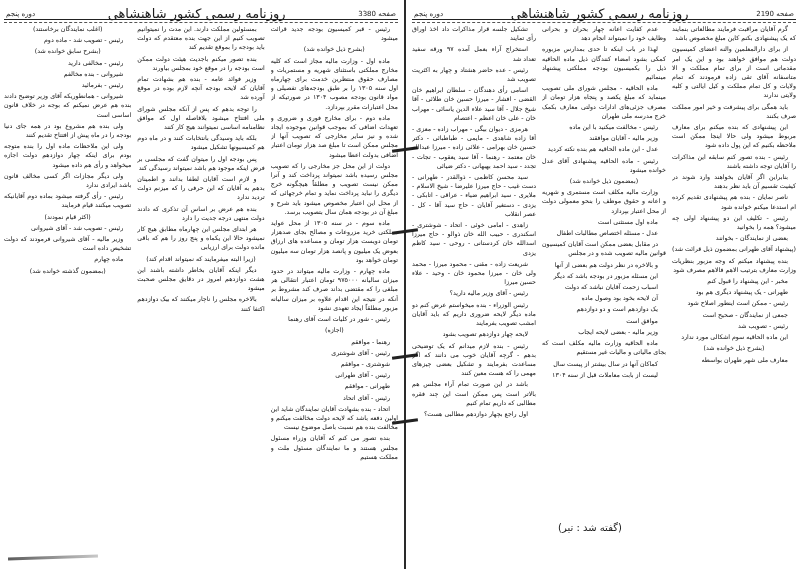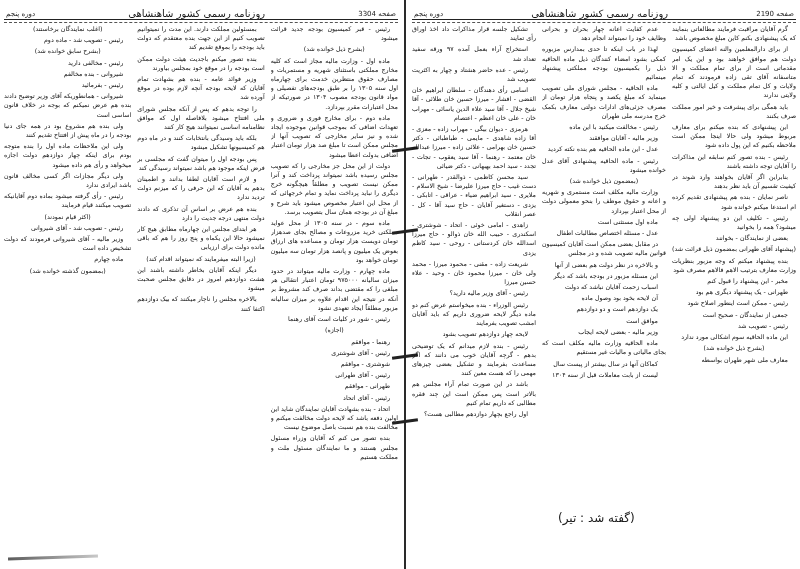--- a/index.html
+++ b/index.html
@@ -17,52 +17,52 @@
   }
   .spine-mark {
     position: absolute; left: 392px; width: 26px; height: 3px;
     background: #222; transform: rotate(-8deg);
   }
   .header {
     position: absolute; top: 6px; left: 6px; right: 6px; height: 12px;
     display: flex; justify-content: space-between; align-items: flex-end;
     direction: rtl; font-size: 7px; line-height: 8px;
   }
-  .header .title { font-size: 10px; text-align: center; }
+  .header .title { font-size: 13px; text-align: center; }
   .rule {
     position: absolute; top: 19px; left: 4px; right: 4px; height: 2px;
     border-top: 1.5px solid #222; border-bottom: 0.8px dashed #555;
   }
   .columns {
     position: absolute; top: 24px; left: 4px; right: 4px; bottom: 52px;
     display: flex; flex-direction: row-reverse; gap: 6px;
   }
   .col {
     flex: 1; direction: rtl; text-align: justify;
     font-size: 6.3px; line-height: 9.2px; overflow: hidden;
     color: #111;
   }
   .col p { margin: 0 0 2px 0; text-indent: 8px; }
   .col .center { text-align: center; text-indent: 0; }
   .footer-note {
-    position: absolute; bottom: 44px; font-size: 12px; direction: rtl;
+    position: absolute; bottom: 36px; font-size: 10px; direction: rtl;
   }
   .page-right .footer-note { left: 150px; }
   .scan-smudge {
     position: absolute; left: 8px; bottom: 10px; width: 90px; height: 3px;
     background: linear-gradient(90deg, #333, #bbb);
     transform: rotate(-2deg); opacity: 0.8;
   }
 </style>
 </head>
 <body>
 
 <div class="page page-left">
   <div class="header">
-    <span>صفحه 3304</span>
+    <span>صفحه 3380</span>
     <span class="title">روزنامه رسمی کشور شاهنشاهی</span>
     <span>دوره پنجم</span>
   </div>
   <div class="rule"></div>
   <div class="columns">
     <div class="col">
         <p>رئیس - قبر کمیسیون بودجه جدید قرائت میشود</p>
         <p class="center">(بشرح ذیل خوانده شد)</p>
         <p>ماده اول - وزارت مالیه مجاز است که کلیه مخارج مملکتی باستثنای شهریه و مستمریات و مصارف حقوق منتظرین خدمت برای چهارماه اول سنه ۱۳۰۵ را بر طبق بودجه‌های تفصیلی و مواد قانون بودجه مصوب ۱۳۰۴ در صورتیکه از محل اعتبارات مقرر بپردازد.</p>
         <p>ماده دوم - برای مخارج فوری و ضروری و تعهدات اضافی که بموجب قوانین موجوده ایجاد شده و نیز سایر مخارجی که تصویب آنها از مجلس ممکن است تا مبلغ صد هزار تومان اعتبار اضافی بدولت اعطا میشود</p>

